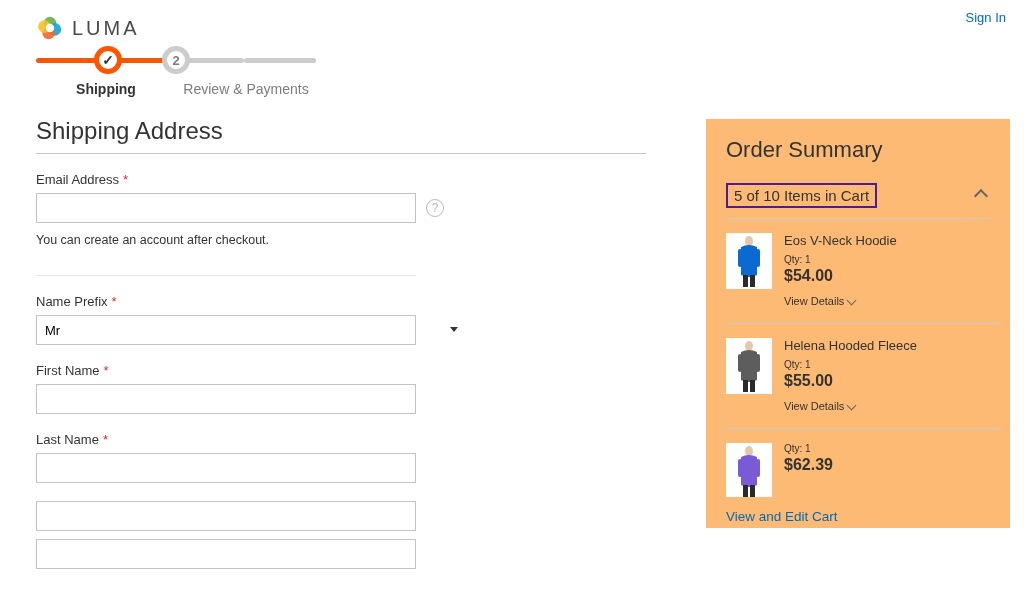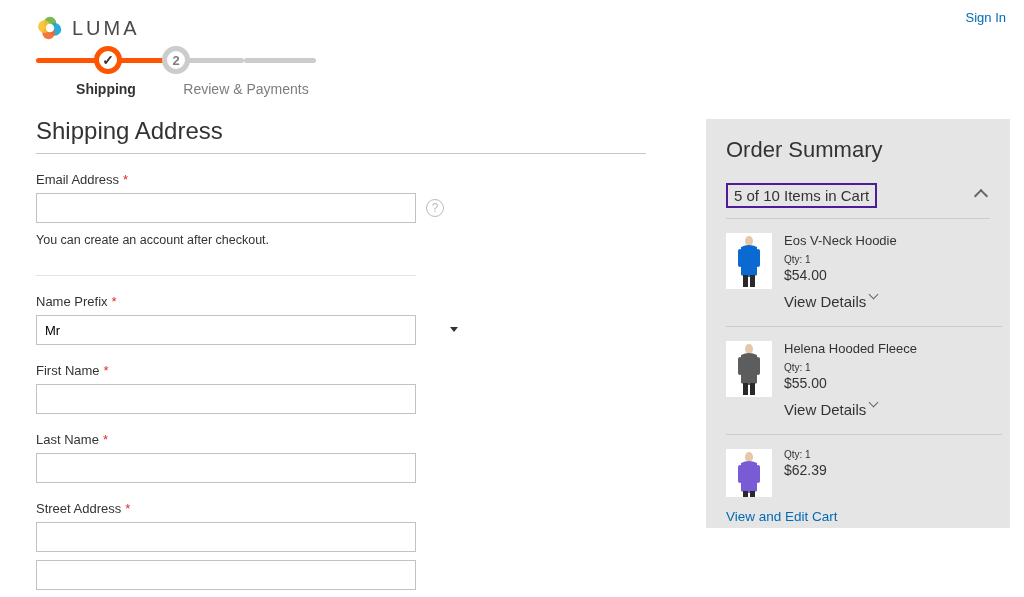--- a/index.html
+++ b/index.html
@@ -83,21 +83,21 @@
   .help-ico {
     width: 18px; height: 18px; border: 1px solid #bbb; border-radius: 50%;
     margin-left: 10px; display:flex; align-items:center; justify-content:center;
     font-size: 12px; color: #bbb; cursor: pointer;
   }
   .hint { font-size: 12.5px; color: #333; margin-top: 10px; }
   .hr { border: 0; border-top: 1px solid #e4e4e4; margin: 28px 0 4px 0; width: 380px; }
 
   .summary-col { flex: 1; }
   .summary-box {
-    background: #e5e5e5; padding: 18px 0 0 0; margin-top: 12px;
+    background: #fdba74; padding: 18px 0 0 0; margin-top: 12px;
     width: 304px;
   }
   .summary-title { font-size: 22px; font-weight: 300; color: #333; padding: 0 20px 10px 20px; }
   .cart-header {
     display:flex; align-items:center; justify-content: space-between;
     padding: 10px 20px 10px 20px; cursor: pointer;
   }
   .cart-header-left {
     border: 2px solid #4c1d95; padding: 2px 6px; font-size: 15px; color: #333;
   }
@@ -113,22 +113,22 @@
     display:flex; padding: 14px 0 16px 0; border-top: 1px solid #ccc;
   }
   .cart-item:first-child { border-top: 0; }
   .thumb {
     width: 46px; height: 56px; background: #fff; flex-shrink: 0; margin-right: 12px;
     position: relative; overflow: hidden;
   }
   .cart-info { flex: 1; font-size: 13px; color: #333; }
   .cart-name { margin-bottom: 6px; }
   .cart-qty { font-size: 10px; color: #333; margin-bottom: 2px; }
-  .cart-price { font-size: 14px; font-weight: 400; margin-bottom: 10px; }
-  .view-details { font-size: 15px; color: #333; cursor: pointer; display:flex; align-items:flex-start; gap: 4px; }
+  .cart-price { font-size: 16px; font-weight: 700; margin-bottom: 10px; }
+  .view-details { font-size: 11px; color: #333; cursor: pointer; display:flex; align-items:center; gap: 4px; }
   .vd-chev { width: 7px; height: 7px; border-right: 1.5px solid #666; border-bottom: 1.5px solid #666; transform: rotate(45deg); margin-top: -2px; }
   .view-edit {
     padding: 12px 20px 4px 20px; font-size: 13.5px;
   }
   .view-edit a { color: #006bb4; text-decoration: none; cursor: pointer; }
 
   
   .fig {
     position:absolute; left:50%; top:2px; transform: translateX(-50%);
     width: 28px; height: 52px;
@@ -197,21 +197,20 @@
       <label><span>First Name</span><span class="req">*</span></label>
       <input class="text-input" type="text" style="">
     </div>
 
     <div class="field">
       <label><span>Last Name</span><span class="req">*</span></label>
       <input class="text-input" type="text" style="">
     </div>
 
     <div class="field">
-      <label><span>Street Address</span><span class="req">*</span></label>
       <input class="text-input" type="text" style="">
       <div style="height:8px"></div>
       <input class="text-input" type="text" style="">
     </div>
   </div>
 
   <div class="summary-col">
     <div class="summary-box">
       <div class="summary-title">Order Summary</div>
       <div class="cart-header">

